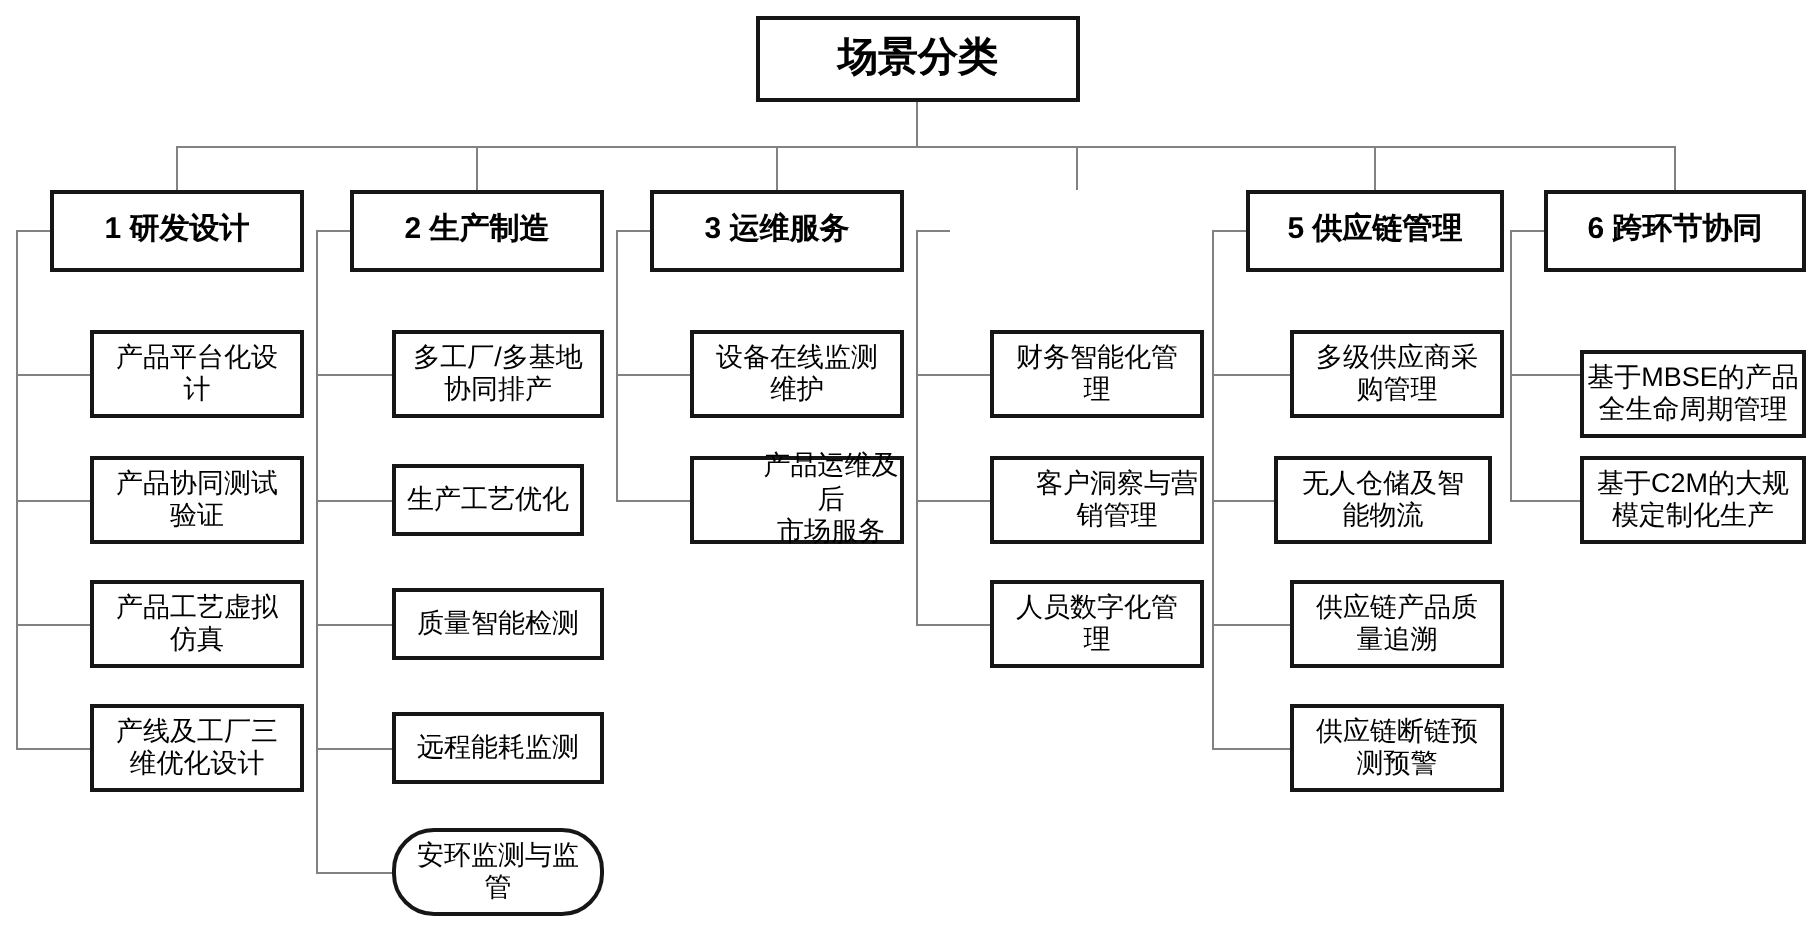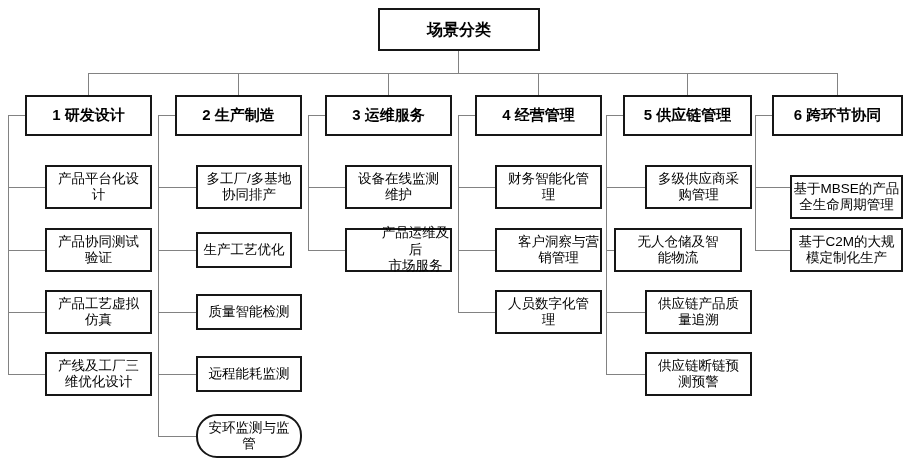--- a/index.html
+++ b/index.html
@@ -17,21 +17,21 @@
     background:#ffffff;
     border:2px solid #161616;
     display:flex;
     align-items:center;
     justify-content:center;
     text-align:center;
     white-space:pre-line;
     line-height:1.22;
     z-index:2;
   }
-  .root-box  { font-weight:bold; font-size:16px; }
+  .root-box  { font-weight:bold; font-size:20px; }
   .header-box{ font-weight:bold; font-size:15px; }
   .child-box { font-size:13.5px; }
   .hline, .vline { position:absolute; background:#828282; z-index:1; }
   .hline { height:1px; }
   .vline { width:1px; }
 </style>
 </head>
 <body>
 
 <div id="diagram">
@@ -82,21 +82,20 @@
   <div class="box header-box" style="left:325px; top:95px; width:127px; height:41px;">3 运维服务</div>
   <div class="hline" style="left:308px; top:115px; width:17px;"></div>
   <div class="vline" style="left:308px; top:115px; height:135px;"></div>
   <div class="hline" style="left:308px; top:187px; width:37px;"></div>
   <div class="hline" style="left:308px; top:250px; width:37px;"></div>
   <div class="box child-box" style="left:345px; top:165px; width:107px; height:44px;">设备在线监测
 维护</div>
   <div class="box child-box" style="left:345px; top:228px; width:107px; height:44px;padding-left:34px;">产品运维及后
 市场服务</div>
 
-  <div class="box header-box" style="left:475px; top:95px; width:127px; height:41px;">4 经营管理</div>
   <div class="hline" style="left:458px; top:115px; width:17px;"></div>
   <div class="vline" style="left:458px; top:115px; height:197px;"></div>
   <div class="hline" style="left:458px; top:187px; width:37px;"></div>
   <div class="hline" style="left:458px; top:250px; width:37px;"></div>
   <div class="hline" style="left:458px; top:312px; width:37px;"></div>
   <div class="box child-box" style="left:495px; top:165px; width:107px; height:44px;">财务智能化管
 理</div>
   <div class="box child-box" style="left:495px; top:228px; width:107px; height:44px;padding-left:20px;">客户洞察与营
 销管理</div>
   <div class="box child-box" style="left:495px; top:290px; width:107px; height:44px;">人员数字化管
@@ -104,21 +103,21 @@
 
   <div class="box header-box" style="left:623px; top:95px; width:129px; height:41px;">5 供应链管理</div>
   <div class="hline" style="left:606px; top:115px; width:17px;"></div>
   <div class="vline" style="left:606px; top:115px; height:259px;"></div>
   <div class="hline" style="left:606px; top:187px; width:39px;"></div>
   <div class="hline" style="left:606px; top:250px; width:39px;"></div>
   <div class="hline" style="left:606px; top:312px; width:39px;"></div>
   <div class="hline" style="left:606px; top:374px; width:39px;"></div>
   <div class="box child-box" style="left:645px; top:165px; width:107px; height:44px;">多级供应商采
 购管理</div>
-  <div class="box child-box" style="left:614px; top:228px; width:128px; height:44px;">无人仓储及智
+  <div class="box child-box" style="left:637px; top:228px; width:109px; height:44px;">无人仓储及智
 能物流</div>
   <div class="box child-box" style="left:645px; top:290px; width:107px; height:44px;">供应链产品质
 量追溯</div>
   <div class="box child-box" style="left:645px; top:352px; width:107px; height:44px;">供应链断链预
 测预警</div>
 
   <div class="box header-box" style="left:772px; top:95px; width:131px; height:41px;">6 跨环节协同</div>
   <div class="hline" style="left:755px; top:115px; width:17px;"></div>
   <div class="vline" style="left:755px; top:115px; height:135px;"></div>
   <div class="hline" style="left:755px; top:187px; width:35px;"></div>

